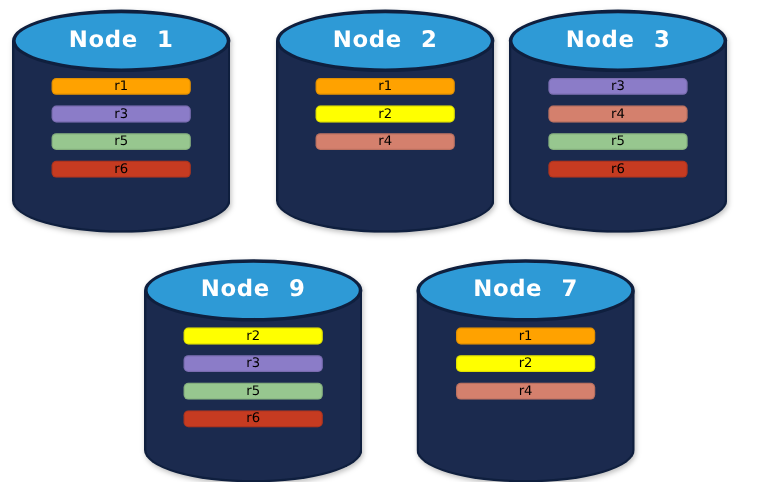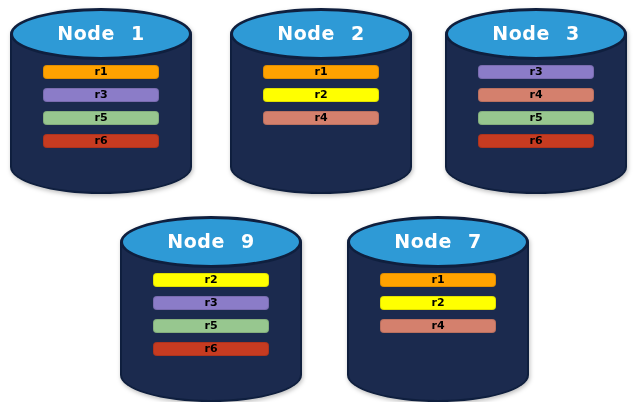--- a/index.html
+++ b/index.html
@@ -64,28 +64,28 @@
     flex-direction: column;
     gap: 9px;
     z-index: 3;
   }
   .bar {
     height: 14px;
     line-height: 14px;
     border-radius: 4px;
     text-align: center;
     font-size: 11px;
-    font-weight: bold;
+    font-weight: normal;
     color: var(--bar-text);
     box-shadow: 0 0 0 1px rgba(0,0,0,0.12) inset;
   }
   
   .pos-n1 { left: 10px;  top: 8px; }
   .pos-n2 { left: 230px; top: 8px; }
-  .pos-n3 { left: 445px; top: 8px; padding-left: 19px; }
+  .pos-n3 { left: 424px; top: 8px; padding-left: 19px; }
   .pos-n4 { left: 120px; top: 216px; }
   .pos-n5 { left: 347px; top: 216px; }
 </style>
 </head>
 <body>
 
 <div class="canvas">
 
   <div class="node pos-n1">
     <div class="node-body"></div>

